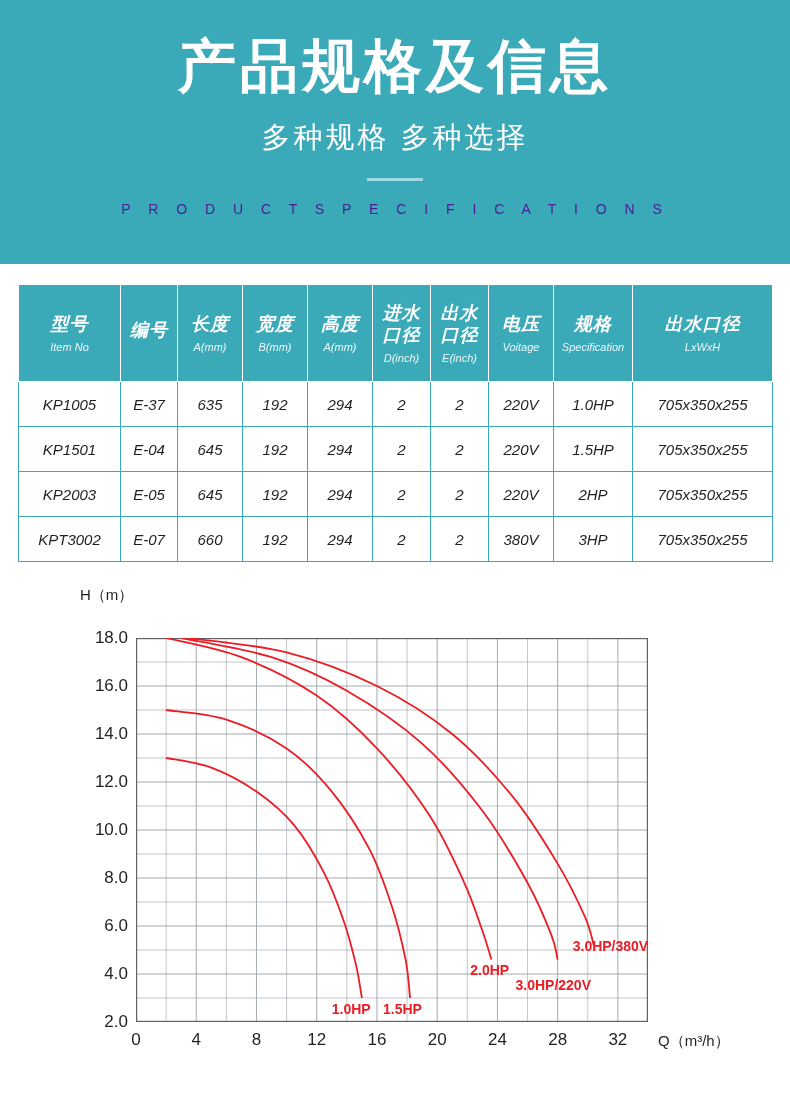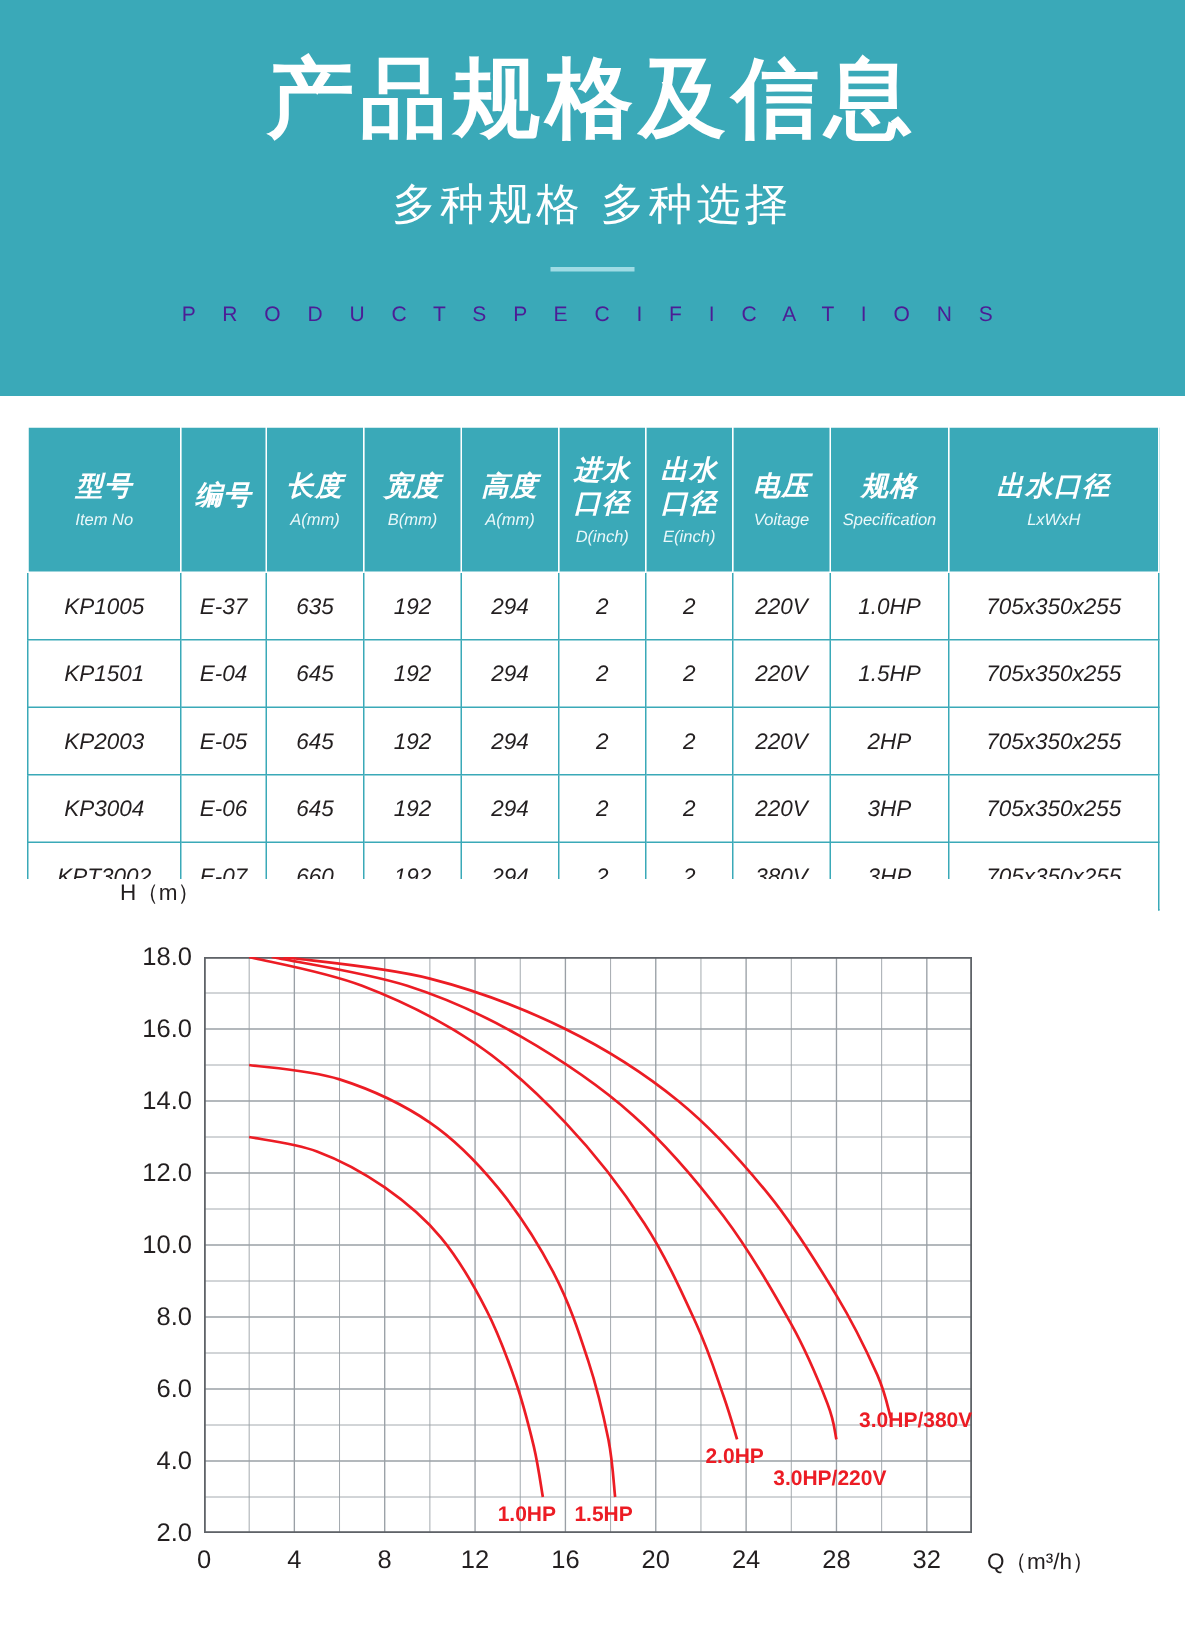--- a/index.html
+++ b/index.html
@@ -279,32 +279,20 @@
           <tr>
             <td>KP2003</td>
             <td>E-05</td>
             <td>645</td>
             <td>192</td>
             <td>294</td>
             <td>2</td>
             <td>2</td>
             <td>220V</td>
             <td>2HP</td>
-            <td>705x350x255</td>
-          </tr>
-          <tr>
-            <td>KP3004</td>
-            <td>E-06</td>
-            <td>645</td>
-            <td>192</td>
-            <td>294</td>
-            <td>2</td>
-            <td>2</td>
-            <td>220V</td>
-            <td>3HP</td>
             <td>705x350x255</td>
           </tr>
           <tr>
             <td>KPT3002</td>
             <td>E-07</td>
             <td>660</td>
             <td>192</td>
             <td>294</td>
             <td>2</td>
             <td>2</td>

